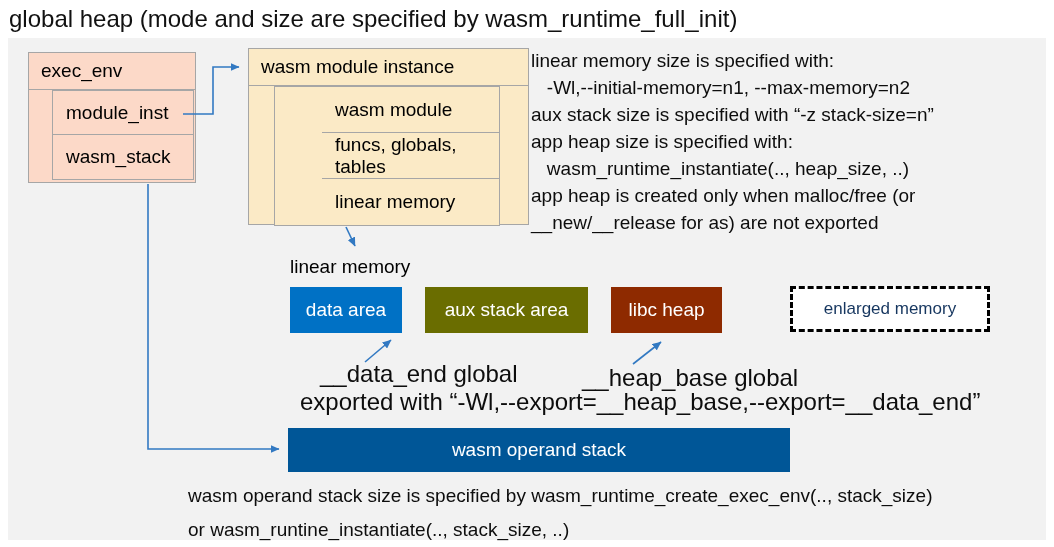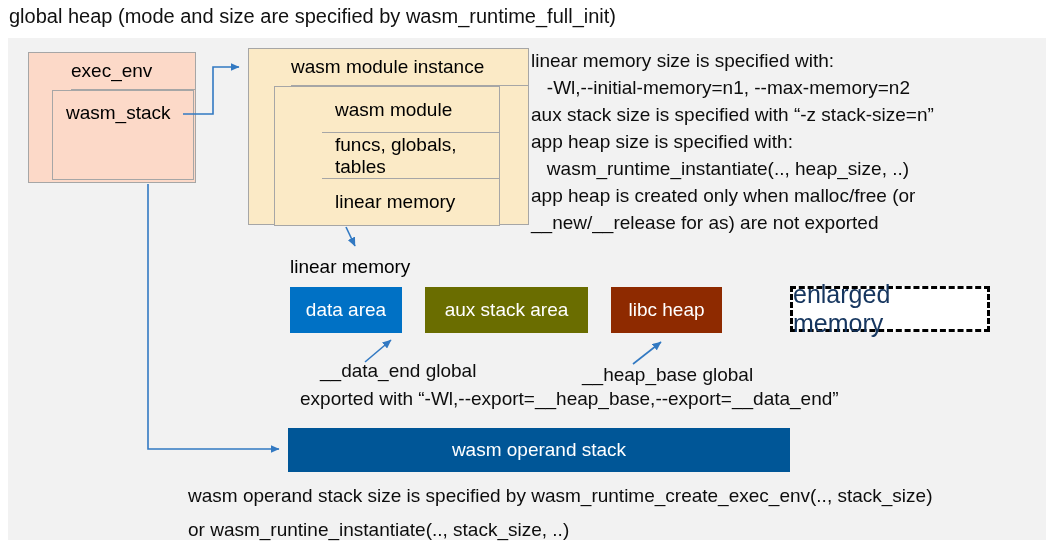--- a/index.html
+++ b/index.html
@@ -1,26 +1,26 @@
 <!DOCTYPE html>
 <html><head>
 <meta charset="utf-8">
 <style>
   html,body { margin:0; padding:0; background:#ffffff; }
   #stage {
     position:relative; width:1054px; height:547px; overflow:hidden;
     background:#ffffff; font-family:"Liberation Sans", sans-serif; color:#000;
   }
   .panel { position:absolute; left:8px; top:38px; width:1038px; height:502px; background:#f2f2f2; }
-  .title { position:absolute; left:9px; top:5px; font-size:20px; color:#111; white-space:nowrap; }
+  .title { position:absolute; left:9px; top:5px; font-size:24px; color:#111; white-space:nowrap; }
 
   
   .dtable { position:absolute; border:1px solid #a6a6a6; box-sizing:border-box; }
-  .dtable .hdr { height:37px; display:flex; align-items:center; padding-left:0;
-                 border-bottom:1px solid #a6a6a6; font-size:19px; box-sizing:border-box;margin-left:42px; }
+  .dtable .hdr { height:37px; display:flex; align-items:center; padding-left:12px;
+                 border-bottom:1px solid #a6a6a6; font-size:19px; box-sizing:border-box; }
   .tbody { position:absolute; border:1px solid #a6a6a6; box-sizing:border-box; }
   .trow { display:flex; align-items:center; padding-left:13px; font-size:19px;
           box-sizing:border-box; border-bottom:1px solid #a6a6a6; }
   .trow:last-child { border-bottom:none; }
 
   .exec-fill { background:#fcd9c8; }
   .inst-fill { background:#fbeac6; }
 
   #exec-table { left:28px; top:52px; width:168px; height:131px; }
   #exec-body  { left:23px; top:37px; width:142px; height:90px; }
@@ -35,23 +35,23 @@
   #stack-notes  { left:188px; top:479px; line-height:34px; }
 
   .linmem-label { position:absolute; left:290px; top:256px; font-size:19px; }
 
   .membar { position:absolute; left:290px; top:287px; height:46px; display:flex;gap:23px; }
   .membar .seg { height:46px; display:flex; align-items:center; justify-content:center;
                  color:#fff; font-size:19px; white-space:nowrap; }
 
   .enlarged { position:absolute; left:790px; top:286px; width:200px; height:46px;
               box-sizing:border-box; border:3px dashed #000; background:#fff;
-              display:flex; align-items:center; justify-content:center; font-size:25px; }
+              display:flex; align-items:center; justify-content:center; font-size:17px; }
 
-  .ann { position:absolute; font-size:19px; white-space:nowrap; color:#0d0d0d; }
+  .ann { position:absolute; font-size:24px; white-space:nowrap; color:#0d0d0d; }
   #ann-data-end  { left:320px; top:360px; }
   #ann-heap-base { left:582px; top:364px; }
   #ann-exported  { left:300px; top:388px; }
 
   .operand { position:absolute; left:288px; top:428px; width:502px; height:44px;
              display:flex; align-items:center; justify-content:center;
              color:#fff; font-size:19px; }
 
   svg.overlay { position:absolute; left:0; top:0; pointer-events:none; }
 </style>
@@ -59,20 +59,21 @@
 <body>
 
 <div id="stage">
 
   <div class="title">global heap (mode and size are specified by wasm_runtime_full_init)</div>
   <div class="panel"></div>
 
   <div id="exec-table" class="dtable exec-fill">
     <div class="hdr">exec_env</div>
     <div id="exec-body" class="tbody exec-fill">
+      <div class="trow">module_inst</div>
       <div class="trow">wasm_stack</div>
     </div>
   </div>
 
   <div id="inst-table" class="dtable inst-fill">
     <div class="hdr">wasm module instance</div>
     <div id="inst-body" class="tbody inst-fill">
       <div class="trow">wasm module</div>
       <div class="trow">funcs, globals, tables</div>
       <div class="trow">linear memory</div>

